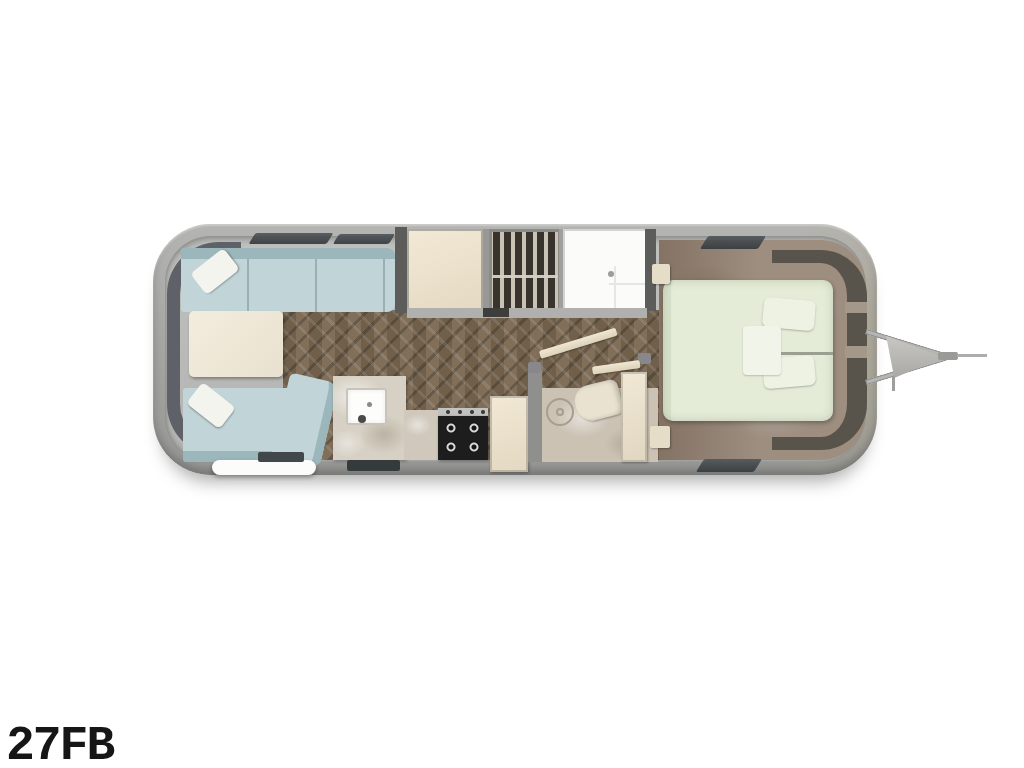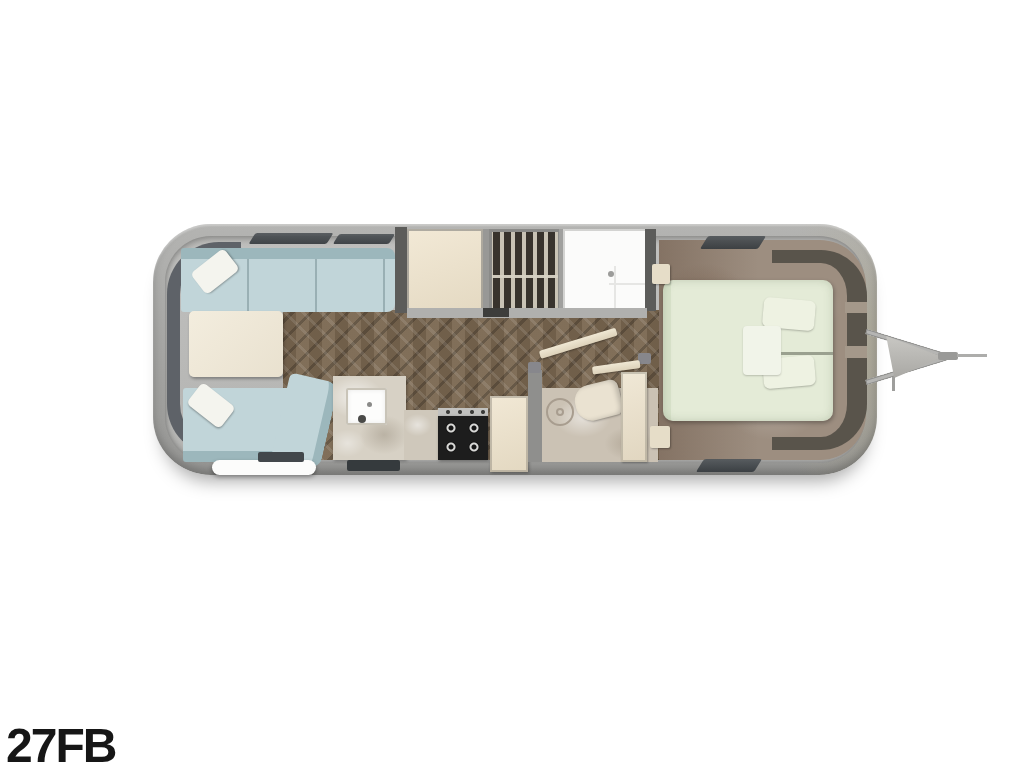--- a/index.html
+++ b/index.html
@@ -1,17 +1,17 @@
 <!DOCTYPE html>
 <html style="--wall: #a6a6a4; --walkway: #b9b9b7; --wood: #7a6750; --sofa: #c1d5d9; --sofa_back: #9cb7bc; --pillow: #f4f4ee; --cream: #efe8d7; --marble: #d7d1c5; --stove: #1d1d1d; --wardrobe: #38332d; --shower: #fbfbfa; --carpet: #9d8e80; --bed: #e4ebd7; --headboard: #59544b; --window: #3e4347; --text_dark: #161616; --text_watermark: #8f8f8f;"><head>
 <meta charset="utf-8">
 <style>
   html,body{margin:0;padding:0;background:#fff;}
   .canvas{position:relative;width:1024px;height:768px;background:#fff;overflow:hidden;
-          font-family:Liberation Sans, sans-serif;}
+          font-family:Liberation Mono, monospace;}
   .abs{position:absolute;box-sizing:border-box;}
 
   
   .t-body{left:153px;top:224px;width:724px;height:251px;border-radius:58px;
     background:
       radial-gradient(130px 210px at 97% 50%, rgba(176,168,138,.55), transparent 72%),
       linear-gradient(180deg,#b4b4b2 0%,#a6a6a4 45%,#969694 100%);
     box-shadow:0 16px 18px -10px rgba(0,0,0,.34), inset 0 2px 2px rgba(255,255,255,.35), inset 0 -5px 9px rgba(0,0,0,.22);}
   .t-int{left:165px;top:236px;width:700px;height:227px;border-radius:46px;
     background:linear-gradient(180deg,#c0c0be,#b3b3b1);

